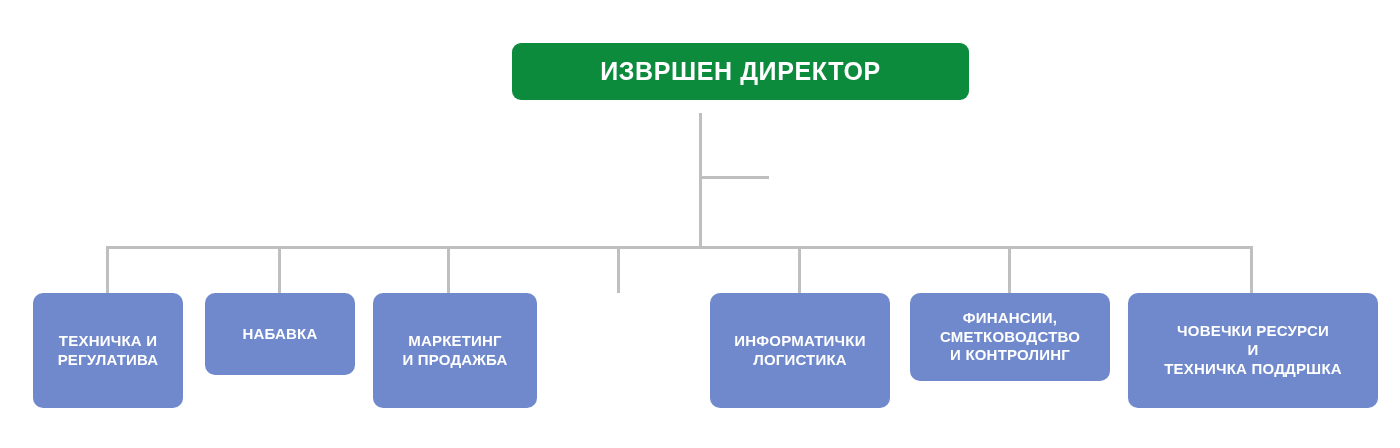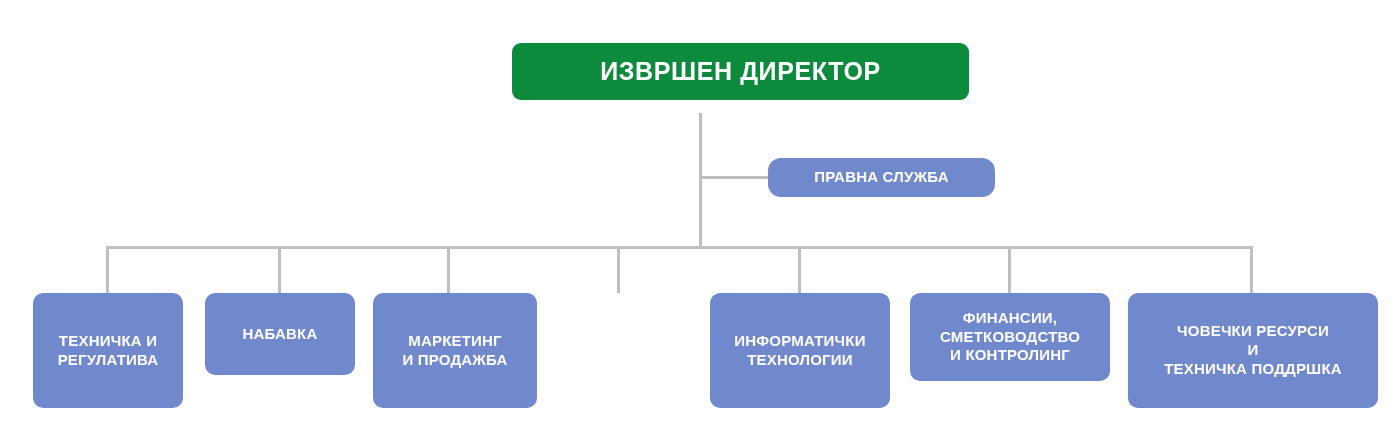--- a/index.html
+++ b/index.html
@@ -68,23 +68,20 @@
 <div class="chart-canvas">
 
   <div class="node node-ceo" style="left:473px; top:43px; width:457px; height:57px;margin-left:39px;">
     <span class="node-label">ИЗВРШЕН ДИРЕКТОР</span>
   </div>
 
   <div class="connector v" style="left:699px; top:113px; width:3px; height:136px;"></div>
 
   <div class="connector h" style="left:699px; top:176px; width:70px; height:3px;"></div>
 
-  <div class="node node-staff" style="left:768px; top:158px; width:227px; height:39px;">
-    <span class="node-label">ПРАВНА СЛУЖБА</span>
-  </div>
 
   <div class="connector h" style="left:106px; top:246px; width:1147px; height:3px;"></div>
 
   <div class="connector v" style="left:106px; top:246px; width:3px; height:47px;"></div>
   <div class="connector v" style="left:278px; top:246px; width:3px; height:47px;"></div>
   <div class="connector v" style="left:447px; top:246px; width:3px; height:47px;"></div>
   <div class="connector v" style="left:617px; top:246px; width:3px; height:47px;"></div>
   <div class="connector v" style="left:798px; top:246px; width:3px; height:47px;"></div>
   <div class="connector v" style="left:1008px; top:246px; width:3px; height:47px;"></div>
   <div class="connector v" style="left:1250px; top:246px; width:3px; height:47px;"></div>
@@ -99,21 +96,21 @@
   </div>
 
   <div class="node node-unit" style="left:373px; top:293px; width:164px; height:115px;">
     <span class="node-label">МАРКЕТИНГ
 И ПРОДАЖБА</span>
   </div>
 
 
   <div class="node node-unit" style="left:710px; top:293px; width:180px; height:115px;">
     <span class="node-label">ИНФОРМАТИЧКИ
-ТЕХНОЛОГИИ</span>
+ЛОГИСТИКА</span>
   </div>
 
   <div class="node node-unit" style="left:910px; top:293px; width:200px; height:88px;">
     <span class="node-label">ФИНАНСИИ,
 СМЕТКОВОДСТВО
 И КОНТРОЛИНГ</span>
   </div>
 
   <div class="node node-unit" style="left:1128px; top:293px; width:250px; height:115px;">
     <span class="node-label">ЧОВЕЧКИ РЕСУРСИ

